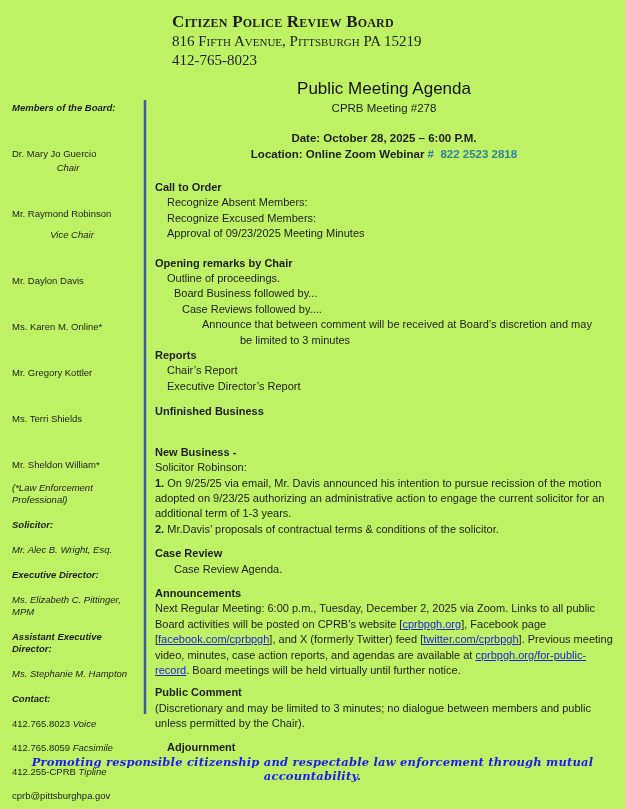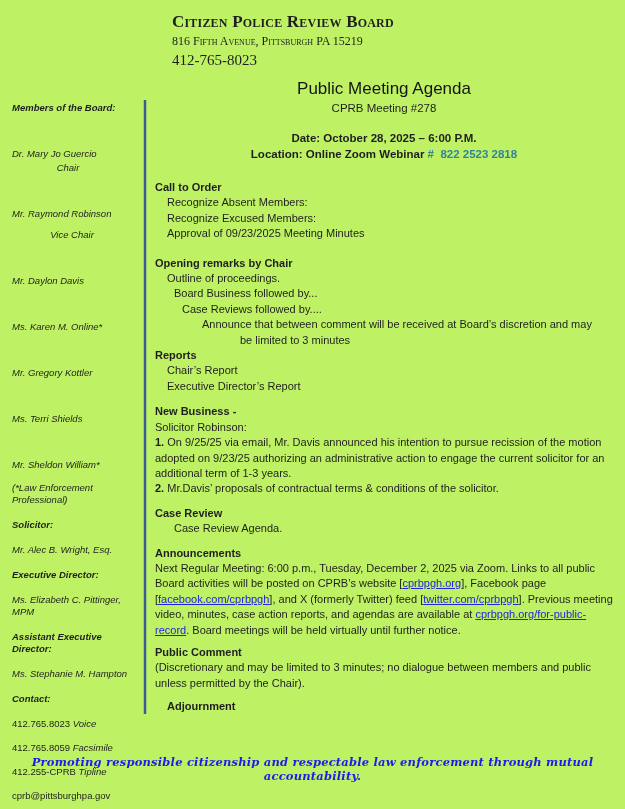--- a/index.html
+++ b/index.html
@@ -23,21 +23,21 @@
     font-family: "Liberation Serif", serif;
   }
   .org-name {
     font-size: 17px;
     font-weight: 700;
     font-variant: small-caps;
     letter-spacing: .2px;
     line-height: 20px;
   }
   .org-address {
-    font-size: 12px;
+    font-size: 15px;
     font-variant: small-caps;
     line-height: 19px;
   }
   .org-phone { font-size: 15px; line-height: 19px; }
 
   
   .title-block {
     position: absolute;
     left: 150px;
     top: 78px;
@@ -53,21 +53,21 @@
   
   .sidebar {
     position: absolute;
     left: 12px;
     top: 102px;
     width: 128px;
     font-size: 9.5px;
     line-height: 12px;
   }
   .sb-heading { font-weight: 700; font-style: italic; margin-bottom: 13px; }
-  .sb-name { font-style: italic; margin-bottom: 11px; margin-top: 34px; }
+  .sb-name { margin-bottom: 11px; margin-top: 34px; }
   .sb-role { font-style: italic; text-align: center; padding-right: 16px; margin-top: -9px; margin-bottom: 11px; }
   .sb-role.vc { padding-right: 8px; margin-top: -2px; margin-bottom: 12px; }
   .sb-note { font-style: italic; margin-bottom: 13px; }
   .sb-person { font-style: italic; margin-bottom: 13px; }
   .sb-contact { margin-bottom: 12px; }
   .sb-contact .lbl { font-style: italic; }
 
   
   .divider {
     position: absolute;
@@ -200,20 +200,23 @@
       <div class="ind4">Announce that between comment will be received at Board’s discretion and may</div>
       <div class="ind5">be limited to 3 minutes</div>
     </section>
 
     <section class="sec-reports">
       <div class="h">Reports</div>
       <div class="ind1">Chair’s Report</div>
       <div class="ind1">Executive Director’s Report</div>
     </section>
 
+    <section class="sec-unfinished">
+      <div class="h">Unfinished Business</div>
+    </section>
 
     <section class="sec-newbiz">
       <div class="h">New Business -</div>
       <div>Solicitor Robinson:</div>
       <div><span class="nb-num">1.</span> <span>On 9/25/25 via email, Mr. Davis announced his intention to pursue recission of the motion adopted on 9/23/25 authorizing an administrative action to engage the current solicitor for an additional term of 1-3 years.</span></div>
       <div><span class="nb-num">2.</span> <span>Mr.Davis’ proposals of contractual  terms &amp; conditions of the solicitor.</span></div>
     </section>
 
     <section class="sec-casereview">
       <div class="h">Case Review</div>

